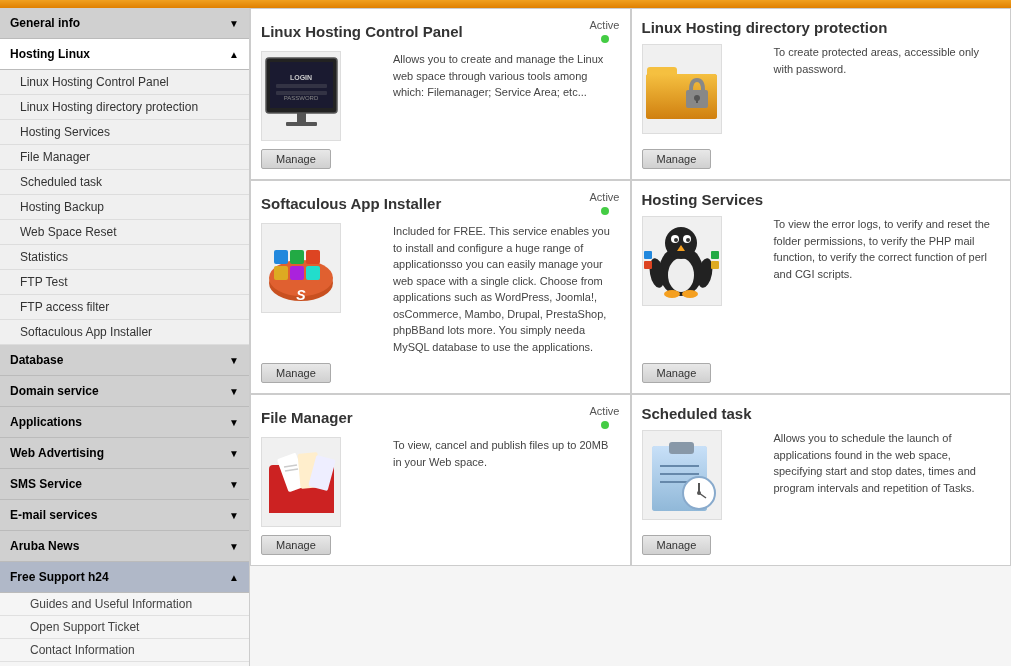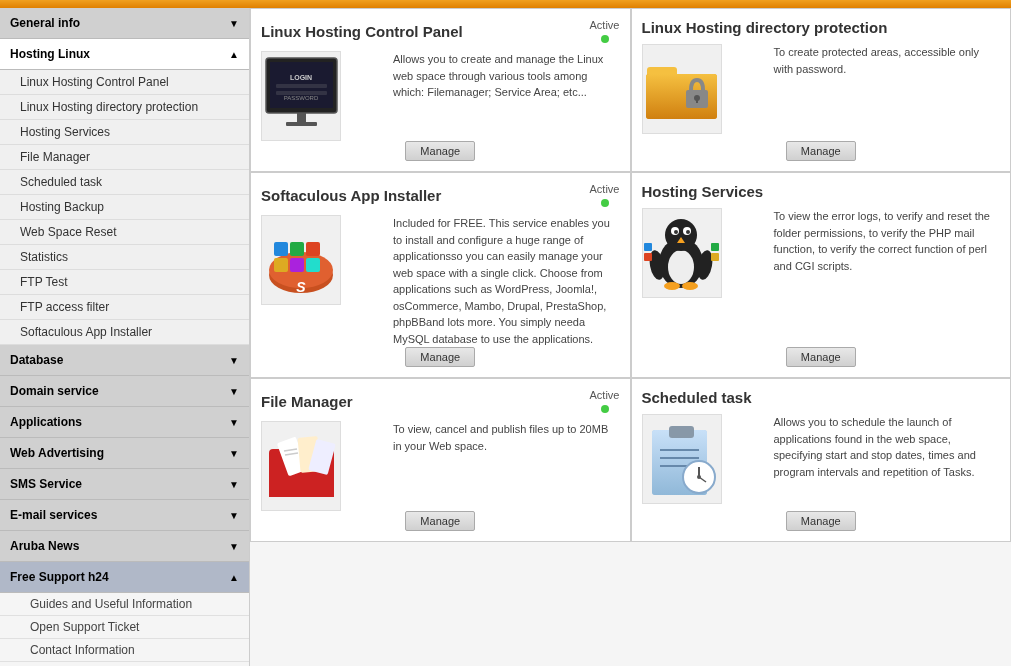--- a/index.html
+++ b/index.html
@@ -44,21 +44,21 @@
     .service-card-title { font-size: 15px; font-weight: bold; color: #333; }
     .service-status { display: flex; align-items: center; gap: 4px; font-size: 11px; color: #555; flex-direction: column; }
     .status-dot { width: 8px; height: 8px; border-radius: 50%; background: #44cc44; display: inline-block; }
 
     .service-card-body { display: flex; gap: 8px; flex: 1; }
     .service-icon { width: 80px; height: 90px; flex-shrink: 0; display: flex; align-items: center; justify-content: center; background: #f0f0f0; border: 1px solid #ddd; overflow: hidden; }
     .service-icon svg, .service-icon canvas { max-width: 100%; max-height: 100%; }
 
     .service-description { flex: 1; font-size: 11px; color: #444; line-height: 1.5; margin-left: 44px; }
 
-    .service-card-footer { display: flex; justify-content: center; }
+    .service-card-footer { display: flex; justify-content: flex-start; margin-top: 8px; }
     .manage-btn {
       padding: 3px 14px; background: linear-gradient(to bottom, #e8e8e8, #d0d0d0);
       border: 1px solid #aaa; cursor: pointer; font-size: 11px; color: #333;
       border-radius: 2px;
     }
 
     
     ::-webkit-scrollbar { width: 12px; }
     ::-webkit-scrollbar-track { background: #e0e0e0; }
     ::-webkit-scrollbar-thumb { background: #aaa; border: 1px solid #999; }

